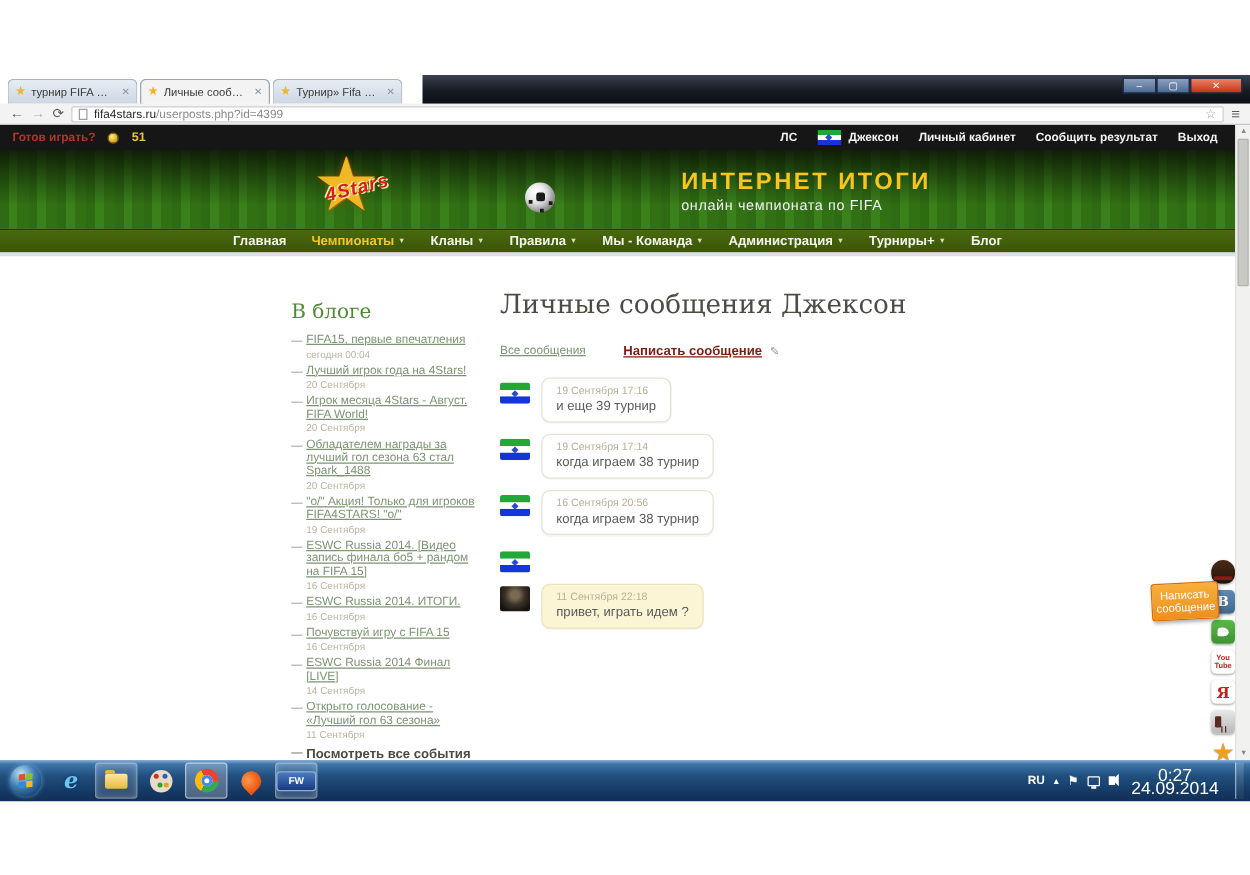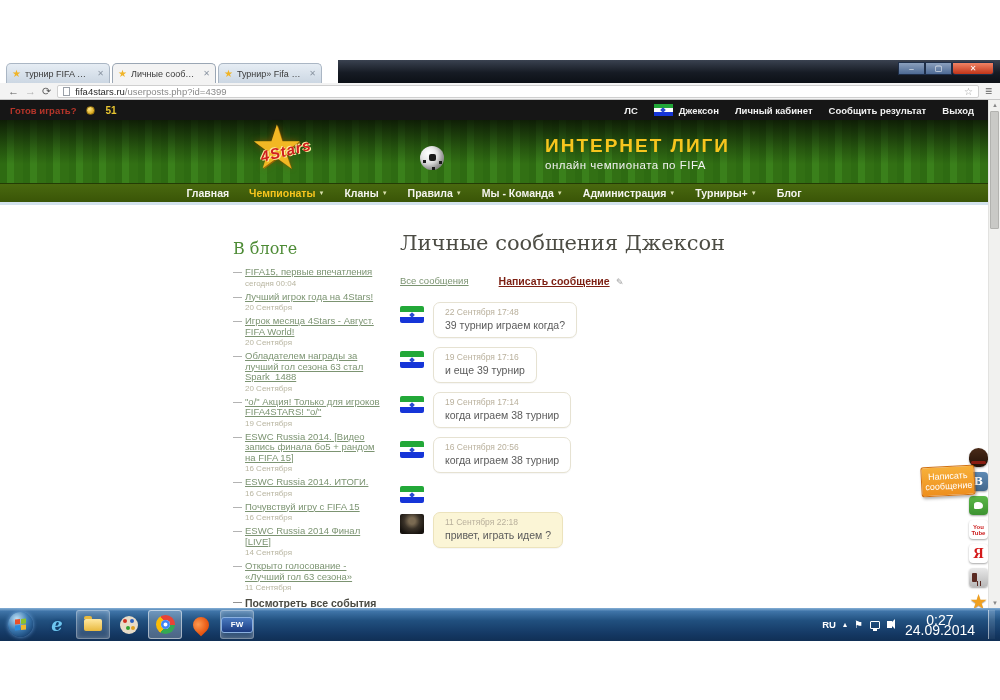--- a/index.html
+++ b/index.html
@@ -263,21 +263,21 @@
 
         <div class="site-header">
           <div class="logo">
             <span class="star-shape">★</span>
             <span class="logo-word">4Stars</span>
           </div>
           <div class="ball">
               <i></i>
             </div>
           <div class="header-text">
-            <div class="header-title">ИНТЕРНЕТ ЛИГИ</div>
+            <div class="header-title">ИНТЕРНЕТ ИТОГИ</div>
             <div class="header-sub">онлайн чемпионата по FIFA</div>
           </div>
         </div>
 
         <div class="site-nav">
 
         <div class="nav-item">
               <span class="nav-label">Главная</span>
 
             </div>
@@ -377,34 +377,20 @@
             <div class="links-row">
               <a class="all-link">Все сообщения</a>
               <span>
                 <a class="write-link">Написать сообщение</a>
                 <span class="pencil">✎</span>
               </span>
             </div>
 
             <div class="msg-list">
 
-            <div class="msg">
-                  <span class="msg-av flag">
-                    <span class="fg"></span>
-                    <span class="fw">
-                      <span class="emblem"></span>
-                    </span>
-                    <span class="fb"></span>
-                  </span>
-
-                  <div class="msg-box">
-                    <div class="msg-date">22 Сентября 17:48</div>
-                    <div class="msg-text">39 турнир играем когда?</div>
-                  </div>
-                </div>
                 <div class="msg">
                   <span class="msg-av flag">
                     <span class="fg"></span>
                     <span class="fw">
                       <span class="emblem"></span>
                     </span>
                     <span class="fb"></span>
                   </span>
 
                   <div class="msg-box">

